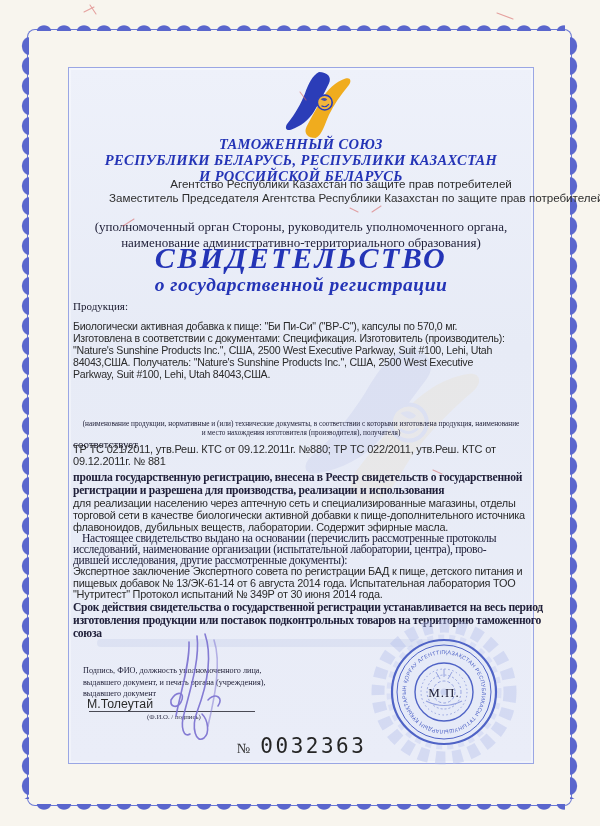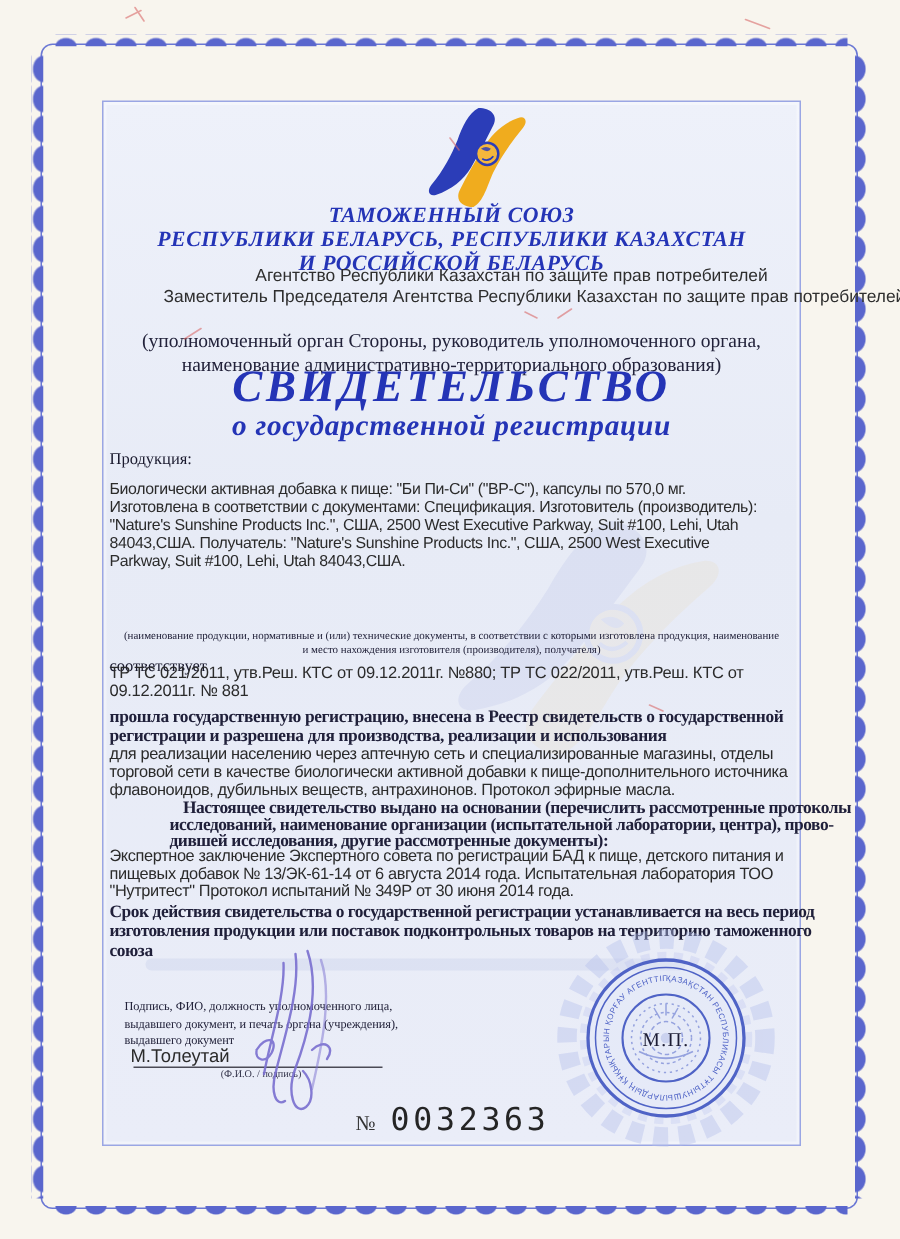--- a/index.html
+++ b/index.html
@@ -59,21 +59,21 @@
 
   
   .col { left:4px; width:458px; }
   .product-label { top:232px; font-size:11px; color:#1a1a2e; }
   .product-desc { top:252px; font-size:10.6px; line-height:12.1px; letter-spacing:-.25px; color:#2b2b2b; }
   .product-caption { top:351px; font-size:7.3px; line-height:9.3px; color:#22223a; }
   .conforms { top:370px; font-size:11px; color:#1a1a2e; }
   .regulation { top:376px; font-size:11px; line-height:11.8px; letter-spacing:-.2px; color:#2b2b2b; }
   .registration { top:404px; font-size:11.6px; line-height:12.8px; letter-spacing:-.25px; font-weight:bold; color:#20203a; }
   .usage { top:430px; font-size:10.9px; line-height:11.8px; letter-spacing:-.25px; color:#2b2b2b; }
-  .basis-caption { top:465px; font-size:11.6px; line-height:11.2px; letter-spacing:-.3px; font-weight:bold; color:#20203a;margin-left:40px; }
+  .basis-caption { top:465px; font-size:11.6px; line-height:11.2px; letter-spacing:-.3px; font-weight:normal; color:#20203a; }
   .basis-caption .line:first-child { text-indent:9px; }
   .basis { top:498px; font-size:10.9px; line-height:11.5px; letter-spacing:-.25px; color:#2b2b2b; }
   .validity { top:534px; font-size:11.6px; line-height:12.8px; letter-spacing:-.3px; font-weight:bold; color:#20203a; }
 
   
   .sig-caption { left:14px; top:597px; font-size:8.2px; line-height:11.7px; color:#22223a; }
   .sig-name { left:18px; top:629px; font-size:12.3px; color:#2b2b2b; }
   .sig-line { left:20px; top:643px; width:166px; border-top:1px solid #4a4a55; height:0; }
   .sig-line-caption { left:50px; top:645px; width:110px; text-align:center; font-size:6.8px; color:#33334a; }
 
@@ -156,21 +156,21 @@
     <div class="line">ТР ТС 021/2011, утв.Реш. КТС от 09.12.2011г. №880; ТР ТС 022/2011, утв.Реш. КТС от</div>
     <div class="line">09.12.2011г. № 881</div>
   </div>
   <div class="abs col registration serif">
     <div class="line">прошла государственную регистрацию, внесена в Реестр свидетельств о государственной</div>
     <div class="line">регистрации и разрешена для производства, реализации и использования</div>
   </div>
   <div class="abs col usage sans">
     <div class="line">для реализации населению через аптечную сеть и специализированные магазины, отделы</div>
     <div class="line">торговой сети в качестве биологически активной добавки к пище-дополнительного источника</div>
-    <div class="line">флавоноидов, дубильных веществ, антрахинонов. Протокол эфирные масла.</div>
+    <div class="line">флавоноидов, дубильных веществ, лаборатории. Содержит эфирные масла.</div>
   </div>
   <div class="abs col basis-caption serif">
     <div class="line">Настоящее свидетельство выдано на основании (перечислить рассмотренные протоколы</div>
     <div class="line">исследований, наименование организации  (испытательной лаборатории, центра), прово-</div>
     <div class="line">дившей исследования, другие рассмотренные документы):</div>
   </div>
   <div class="abs col basis sans">
     <div class="line">Экспертное заключение Экспертного совета по регистрации БАД к пище, детского питания и</div>
     <div class="line">пищевых добавок № 13/ЭК-61-14 от 6 августа 2014 года. Испытательная лаборатория ТОО</div>
     <div class="line">"Нутритест" Протокол испытаний № 349Р от 30 июня 2014 года.</div>

